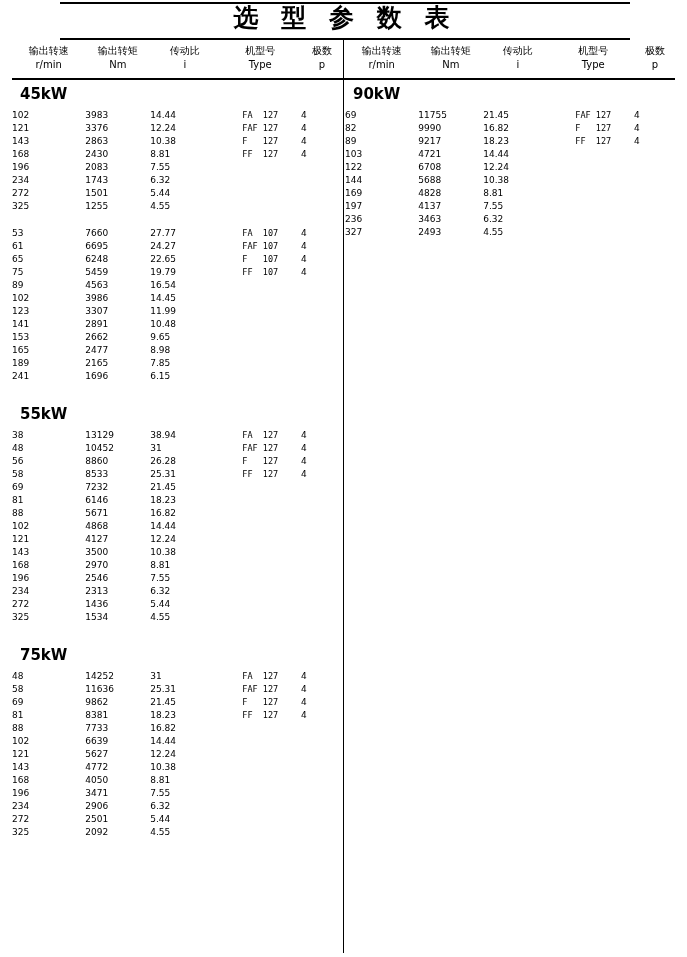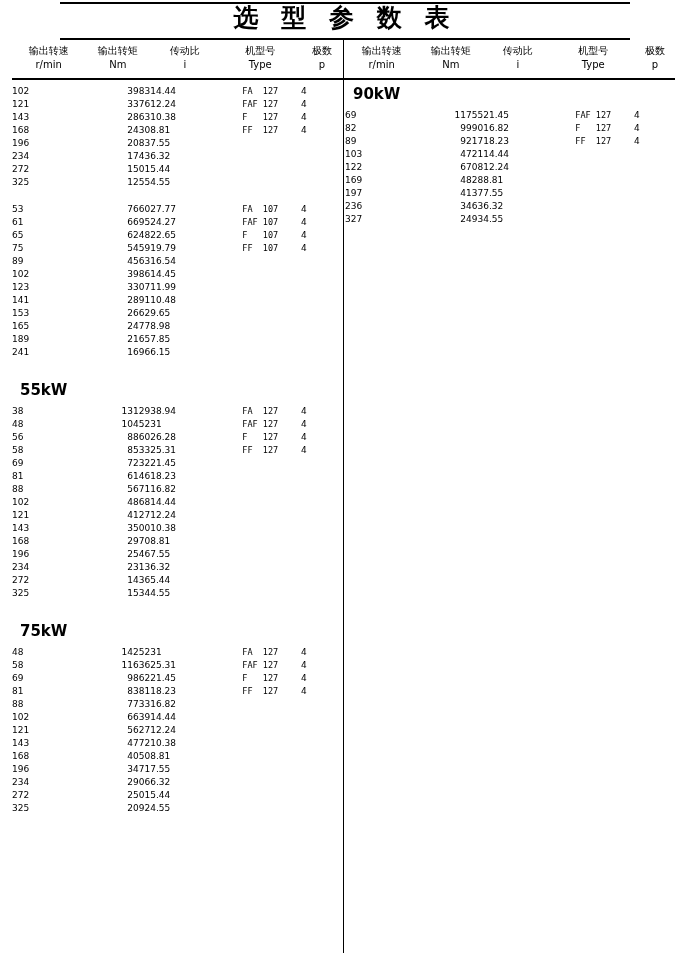--- a/index.html
+++ b/index.html
@@ -102,21 +102,21 @@
     font-size: 9px;
     font-family: "DejaVu Sans", sans-serif;
   }
   table.data td {
     padding: 0 0 1px 0;
     line-height: 12px;
     white-space: pre;
     vertical-align: top;
   }
   td.c-rpm   { width: 70px; text-align: left; padding-left: 36px; }
-  td.c-nm    { width: 62px; text-align: right; padding-left: 14px; }
+  td.c-nm    { width: 62px; text-align: left; padding-left: 14px; }
   td.c-i     { width: 66px; text-align: left; padding-left: 14px; }
   td.c-type  { width: 78px; text-align: center; padding-left: 18px; font-family: "DejaVu Sans Mono", monospace; font-size: 8.5px;}
   td.c-p     { width: 40px; text-align: left; padding-left: 12px; }
 
   .gap { height: 14px; }
   .sec-gap { height: 22px; }
 </style>
 </head>
 <body>
 
@@ -148,20 +148,21 @@
         <td>Type</td>
         <td>p</td>
       </tr>
     </tbody>
       </table>
 
     <div style="height:14px"></div>
 
     <div id="left-sections">
         <div class="section">
+          <div class="kw">45kW</div>
           <table class="data">
             <tbody>
               <tr>
                 <td class="c-rpm">102</td>
                 <td class="c-nm">3983</td>
                 <td class="c-i">14.44</td>
                 <td class="c-type">FA  127</td>
                 <td class="c-p">4</td>
               </tr>
               <tr>
@@ -576,20 +577,27 @@
                 <td class="c-p"></td>
               </tr>
               <tr>
                 <td class="c-rpm">122</td>
                 <td class="c-nm">6708</td>
                 <td class="c-i">12.24</td>
                 <td class="c-type"></td>
                 <td class="c-p"></td>
               </tr>
               <tr>
+                <td class="c-rpm">144</td>
+                <td class="c-nm">5688</td>
+                <td class="c-i">10.38</td>
+                <td class="c-type"></td>
+                <td class="c-p"></td>
+              </tr>
+              <tr>
                 <td class="c-rpm">169</td>
                 <td class="c-nm">4828</td>
                 <td class="c-i">8.81</td>
                 <td class="c-type"></td>
                 <td class="c-p"></td>
               </tr>
               <tr>
                 <td class="c-rpm">197</td>
                 <td class="c-nm">4137</td>
                 <td class="c-i">7.55</td>

